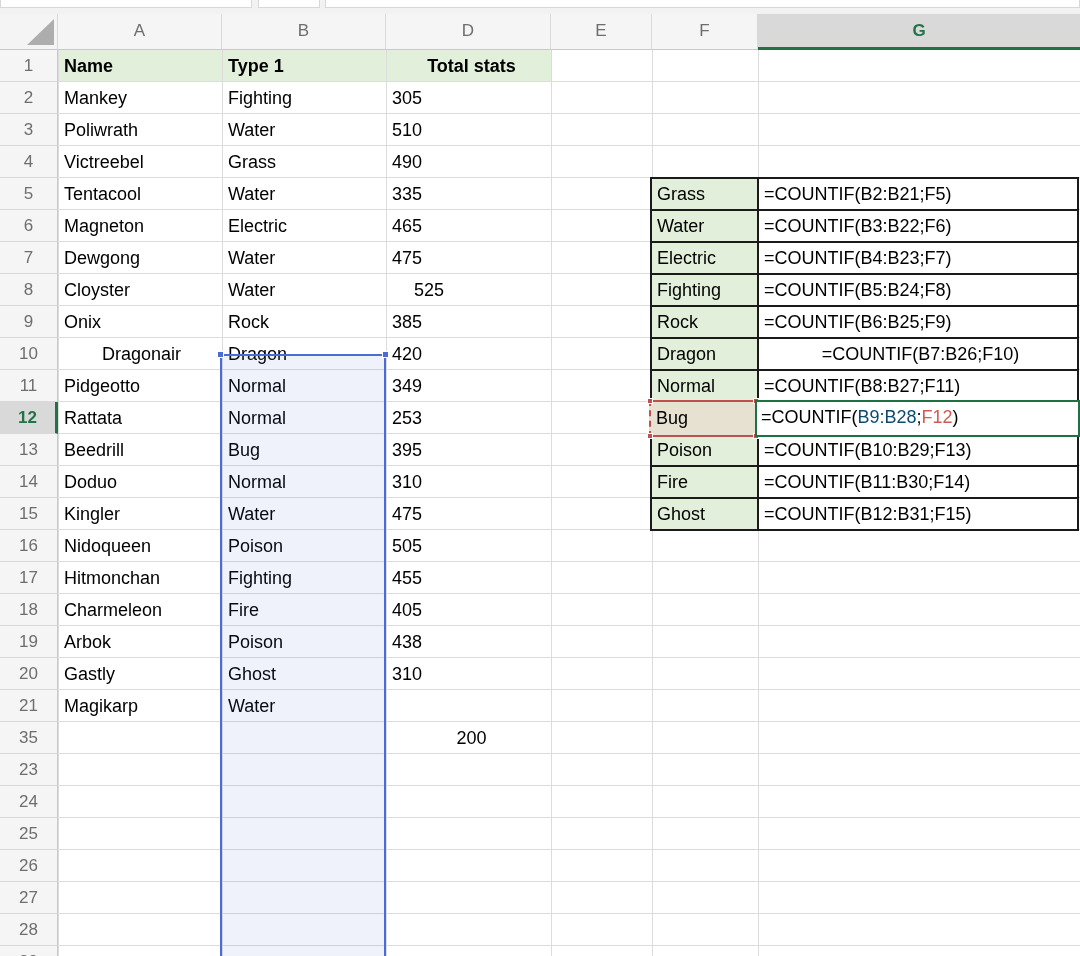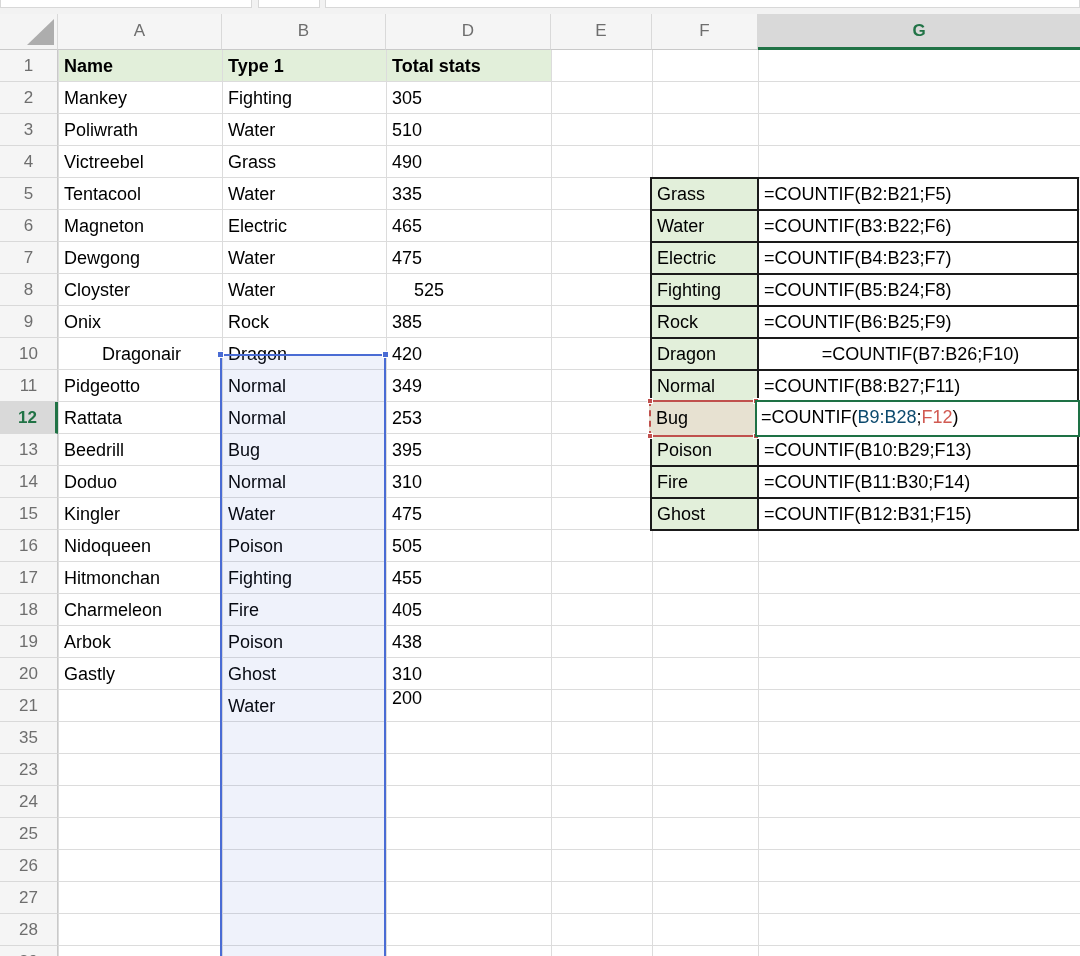--- a/index.html
+++ b/index.html
@@ -152,21 +152,21 @@
       <div class="rowhead" style="top: 704px;">23</div>
       <div class="rowhead" style="top: 736px;">24</div>
       <div class="rowhead" style="top: 768px;">25</div>
       <div class="rowhead" style="top: 800px;">26</div>
       <div class="rowhead" style="top: 832px;">27</div>
       <div class="rowhead" style="top: 864px;">28</div>
       <div class="rowhead" style="top: 896px;">29</div>
       <div class="fill greenfill" style="left: 58px; top: 0px; width: 493px;"></div>
       <div class="cell bold" style="left: 58px; top: 0px; width: 164px;">Name</div>
       <div class="cell bold" style="left: 222px; top: 0px; width: 164px;">Type 1</div>
-      <div class="cell bold" style="left: 386px; top: 0px; width: 165px;">Total stats</div>
+      <div class="cell bold" style="left: 386px; top: 0px; width: 165px; text-align: center;">Total stats</div>
       <div class="cell" style="left: 58px; top: 32px; width: 164px;">Mankey</div>
       <div class="cell" style="left: 222px; top: 32px; width: 164px;">Fighting</div>
       <div class="cell" style="left: 386px; top: 32px; width: 165px;">305</div>
       <div class="cell" style="left: 58px; top: 64px; width: 164px;">Poliwrath</div>
       <div class="cell" style="left: 222px; top: 64px; width: 164px;">Water</div>
       <div class="cell" style="left: 386px; top: 64px; width: 165px;">510</div>
       <div class="cell" style="left: 58px; top: 96px; width: 164px;">Victreebel</div>
       <div class="cell" style="left: 222px; top: 96px; width: 164px;">Grass</div>
       <div class="cell" style="left: 386px; top: 96px; width: 165px;">490</div>
       <div class="cell" style="left: 58px; top: 128px; width: 164px;">Tentacool</div>
@@ -210,22 +210,23 @@
       <div class="cell" style="left: 386px; top: 512px; width: 165px;">455</div>
       <div class="cell" style="left: 58px; top: 544px; width: 164px;">Charmeleon</div>
       <div class="cell" style="left: 222px; top: 544px; width: 164px;">Fire</div>
       <div class="cell" style="left: 386px; top: 544px; width: 165px;">405</div>
       <div class="cell" style="left: 58px; top: 576px; width: 164px;">Arbok</div>
       <div class="cell" style="left: 222px; top: 576px; width: 164px;">Poison</div>
       <div class="cell" style="left: 386px; top: 576px; width: 165px;">438</div>
       <div class="cell" style="left: 58px; top: 608px; width: 164px;">Gastly</div>
       <div class="cell" style="left: 222px; top: 608px; width: 164px;">Ghost</div>
       <div class="cell" style="left: 386px; top: 608px; width: 165px;">310</div>
+      <div class="cell" style="left: 58px; top: 640px; width: 164px;">Magikarp</div>
       <div class="cell" style="left: 222px; top: 640px; width: 164px;">Water</div>
-      <div class="cell" style="left: 386px; top: 632px; width: 165px;">200</div>
+      <div class="cell" style="left: 386px; top: 672px; width: 165px; text-align: center;">200</div>
       <div class="bcell type" style="left: 650px; top: 127px; width: 109px;">Grass</div>
       <div class="bcell" style="left: 757px; top: 127px; width: 322px;">=COUNTIF(B2:B21;F5)</div>
       <div class="bcell type" style="left: 650px; top: 159px; width: 109px;">Water</div>
       <div class="bcell" style="left: 757px; top: 159px; width: 322px;">=COUNTIF(B3:B22;F6)</div>
       <div class="bcell type" style="left: 650px; top: 191px; width: 109px;">Electric</div>
       <div class="bcell" style="left: 757px; top: 191px; width: 322px;">=COUNTIF(B4:B23;F7)</div>
       <div class="bcell type" style="left: 650px; top: 223px; width: 109px;">Fighting</div>
       <div class="bcell" style="left: 757px; top: 223px; width: 322px;">=COUNTIF(B5:B24;F8)</div>
       <div class="bcell type" style="left: 650px; top: 255px; width: 109px;">Rock</div>
       <div class="bcell" style="left: 757px; top: 255px; width: 322px;">=COUNTIF(B6:B25;F9)</div>

